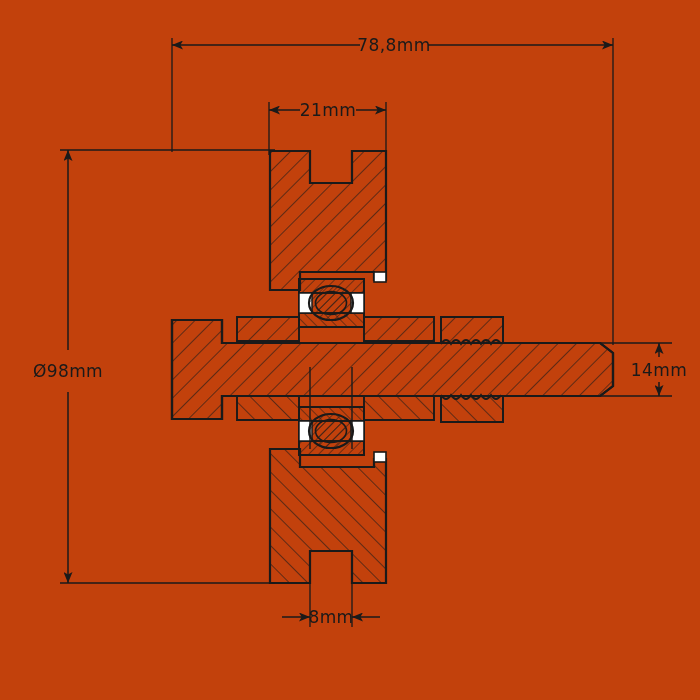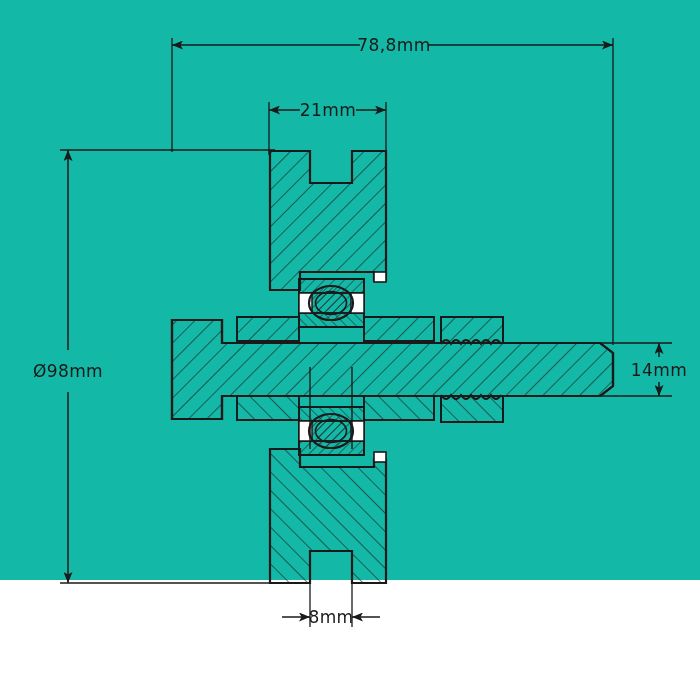--- a/index.html
+++ b/index.html
@@ -9,22 +9,22 @@
   }
   body {
     width: 700px;
     height: 700px;
     font-family: "DejaVu Sans", sans-serif;
     overflow: hidden;
   }
   #drawing-root {
     position: relative;
     width: 700px;
-    height: 580px;
-    background: #14b8a6;
+    height: 700px;
+    background: #c2410c;
   }
   svg.cad {
     display: block;
     width: 700px;
     height: 700px;
   }
   .dim-text {
     font-family: "DejaVu Sans", sans-serif;
     font-size: 17px;
     fill: #1a1a1a;

